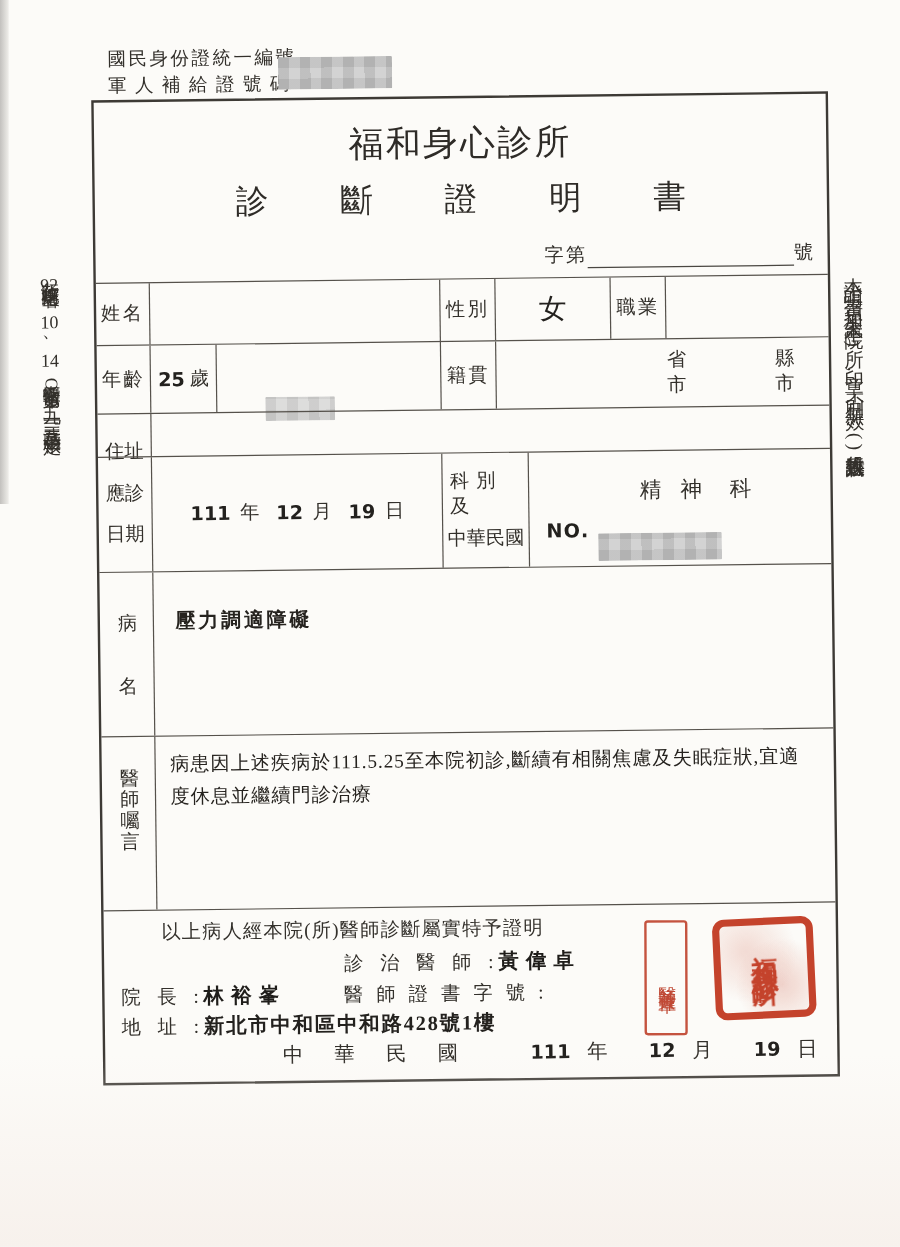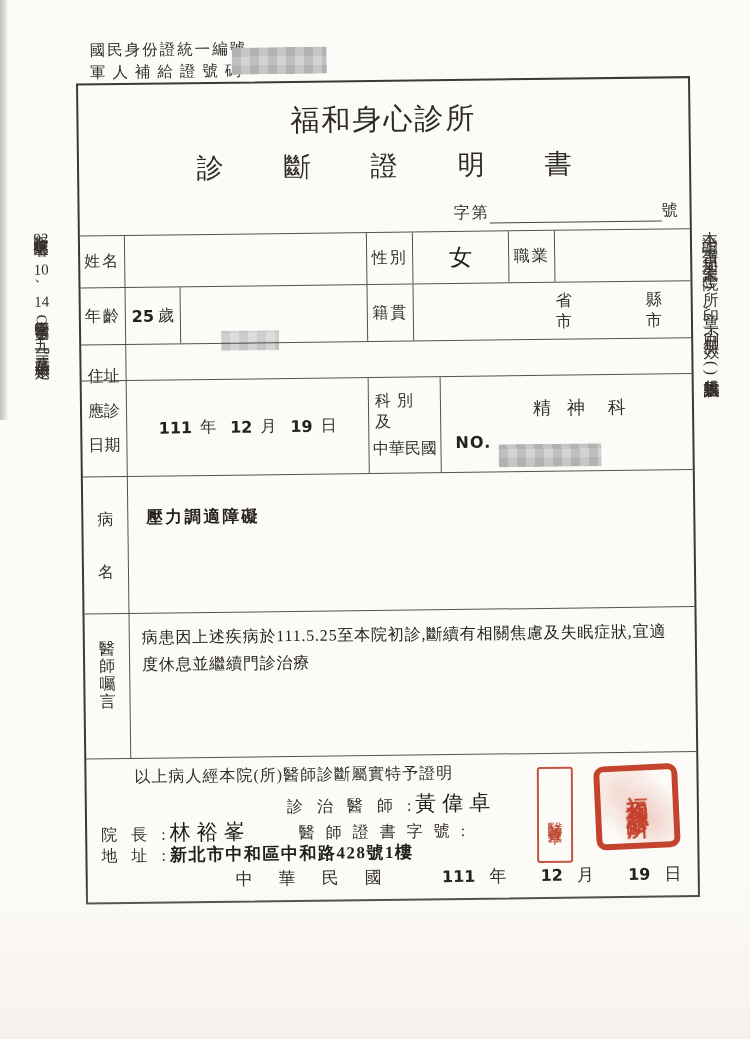--- a/index.html
+++ b/index.html
@@ -123,21 +123,21 @@
   
   .rfooter { display:block; }
   .f-line { position:absolute; white-space:nowrap; font-size:16px; }
   .f-certify { left:48px; top:8px; letter-spacing:1px; }
   .f-attend { left:200px; top:34px; }
   .f-director { left:14px; top:60px; }
   .f-addr { left:14px; top:85px; }
   .f-date { left:148px; top:110px; font-size:17px; }
   .sp-label { letter-spacing:14px; }
   .sp-label2 { letter-spacing:11px; }
-  .p-name { font-size:21px; font-weight:400; letter-spacing:6px; color:#1f1d1a; }
+  .p-name { font-size:17px; font-weight:700; letter-spacing:6px; color:#1f1d1a; }
   .addr-val { font-size:17px; font-weight:600; letter-spacing:1.5px; color:#23211e; }
   .era { letter-spacing:26px; }
   .f-date .num { margin:0 14px 0 30px; font-size:16px; }
   .gap-mid { display:inline-block; width:40px; }
   .doctor-stamp {
     position:absolute; left:450px; top:687px; width:32px; height:92px;
     border:2px solid #c04530; border-radius:3px;
     writing-mode:vertical-rl; text-orientation:upright;
     font-size:15px; line-height:30px; letter-spacing:2px; text-align:center;
     color:#bb3b26; opacity:.92; transform:rotate(.5deg);

